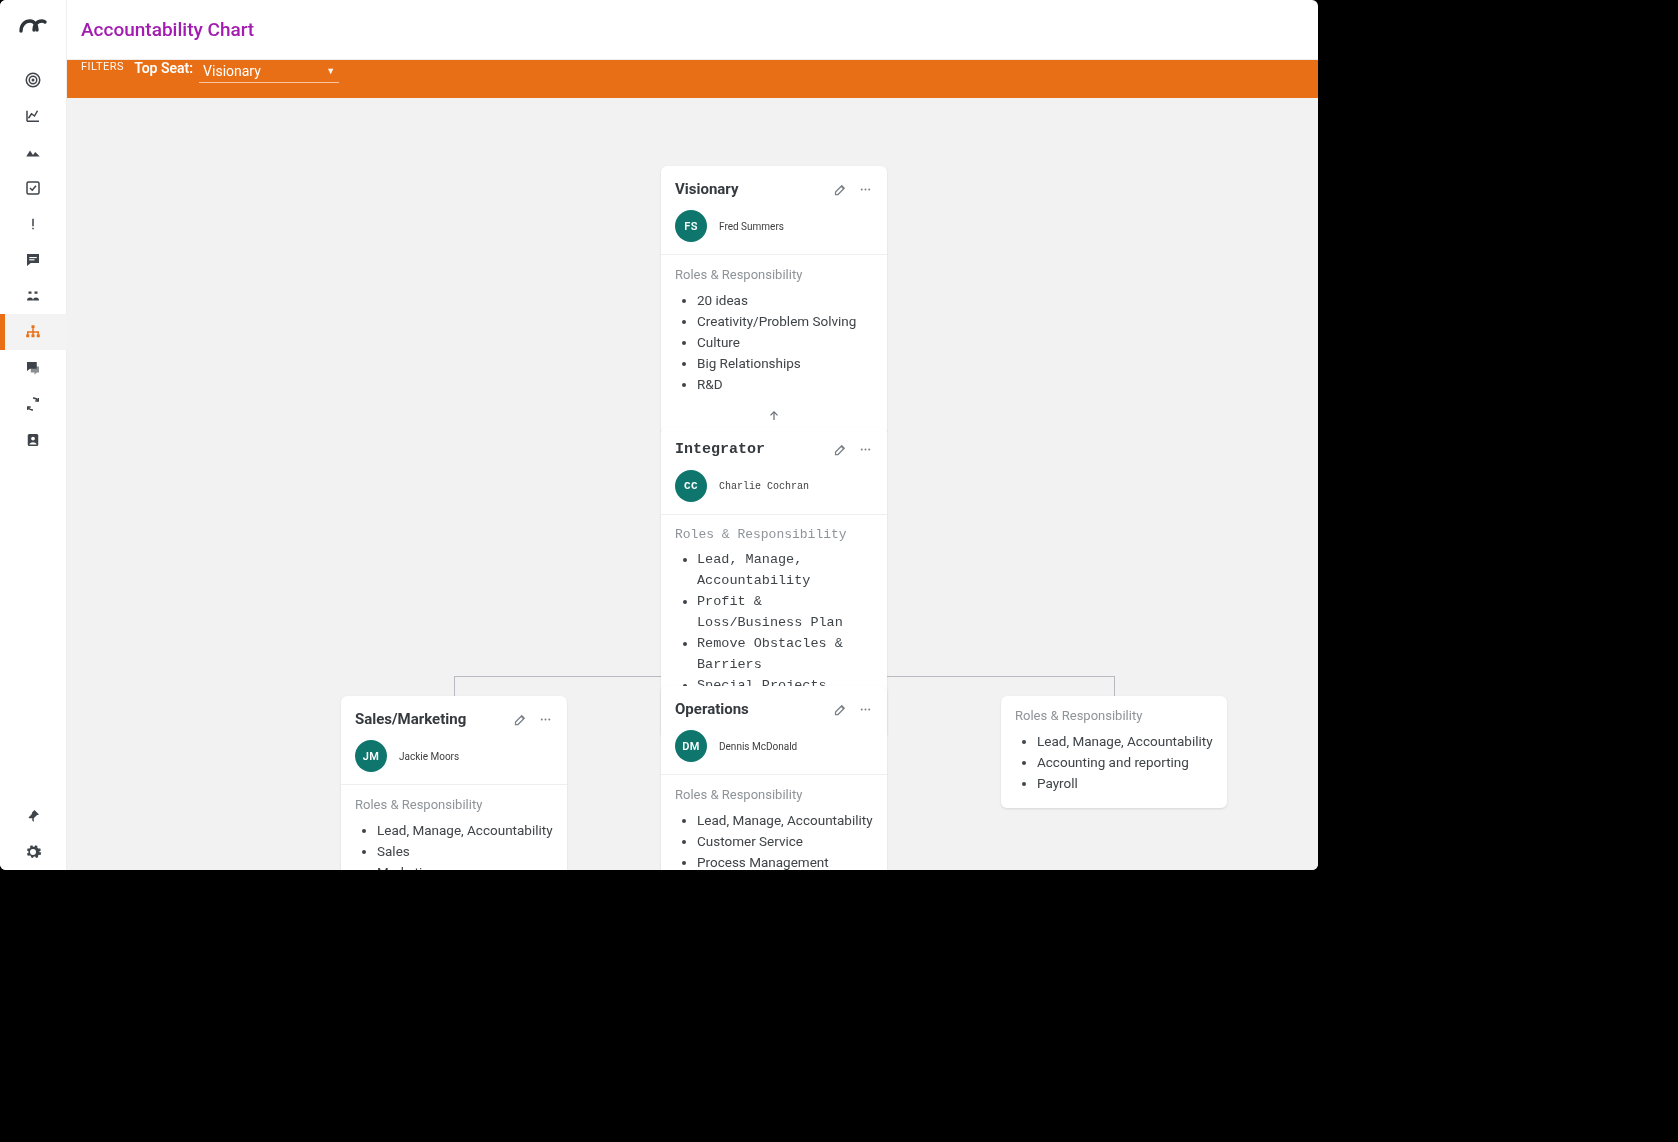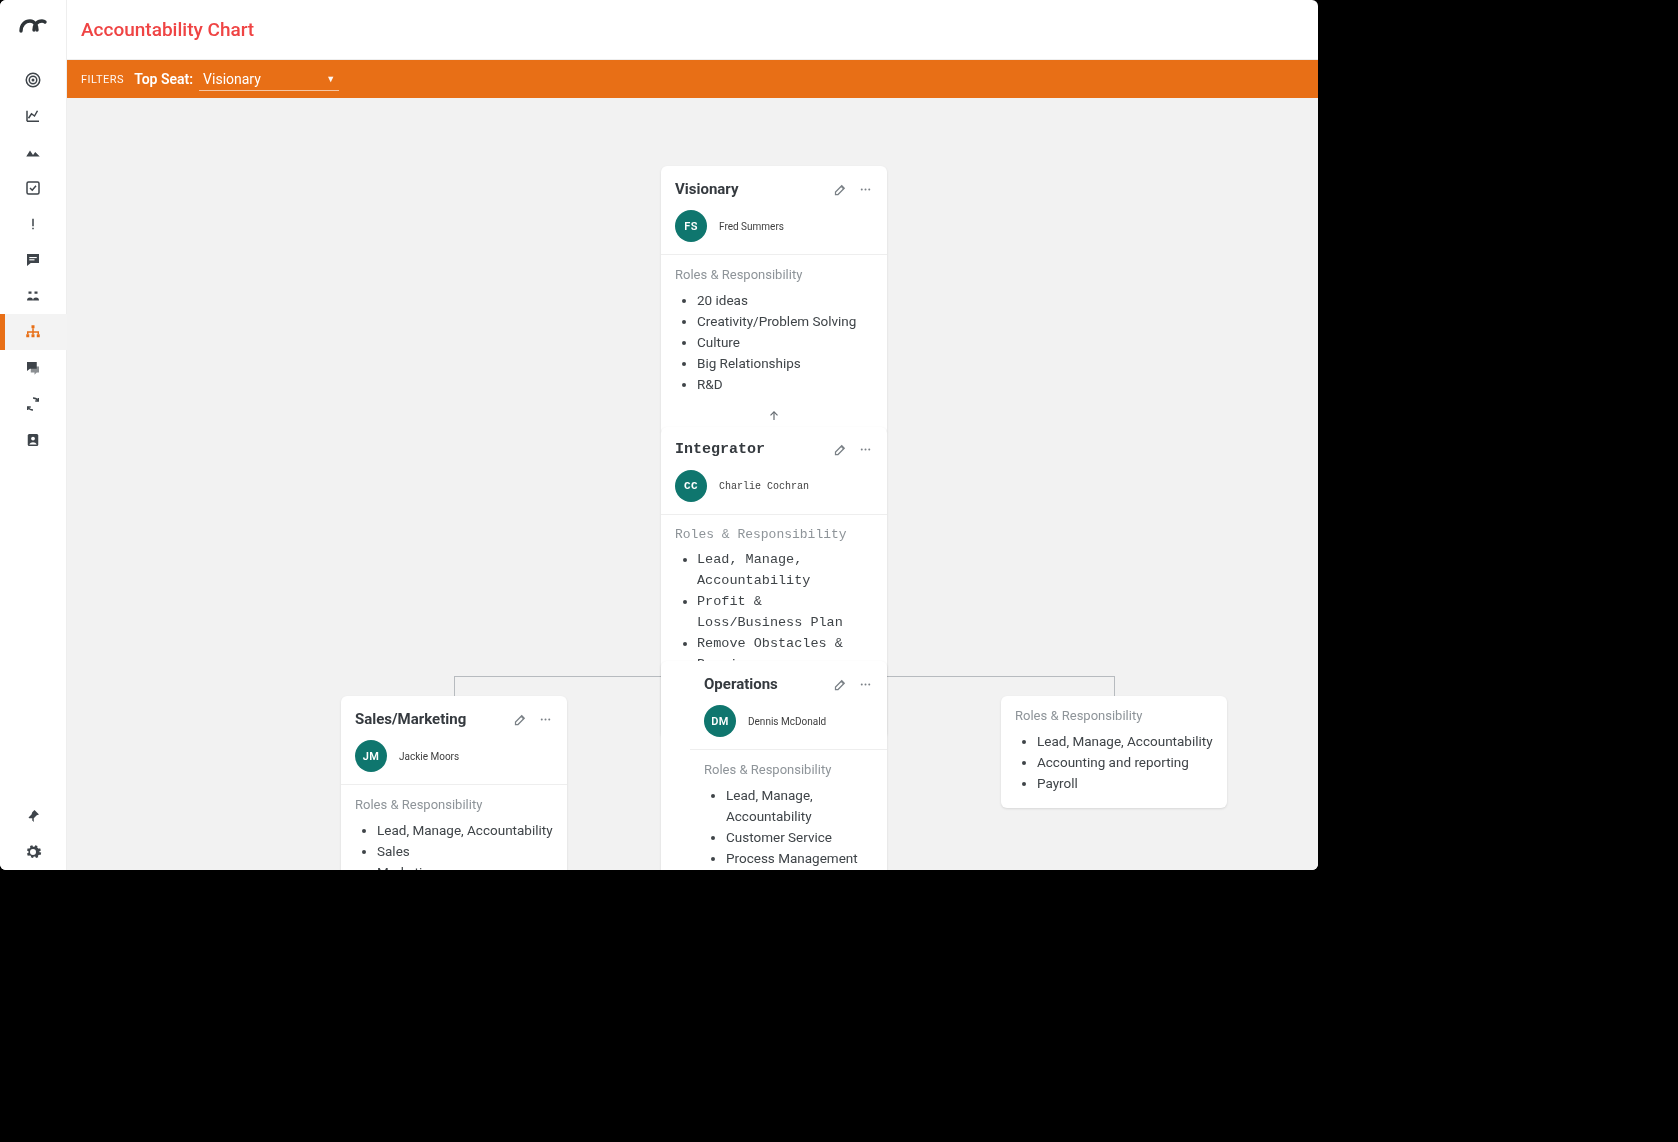--- a/index.html
+++ b/index.html
@@ -7,25 +7,25 @@
   .frame {
     width:1318px; height:870px; margin:0; background:#fff; position:relative; overflow:hidden;
     border-radius:6px; box-shadow:0 20px 50px rgba(0,0,0,.35);
   }
   
   .topbar {
     position:absolute; left:67px; right:0; top:0; height:60px;
     display:flex; align-items:center; padding:0 14px;
     border-bottom:1px solid #eee;
   }
-  .topbar h1 { font-size:19px; font-weight:500; color:#ef4444; margin:0; }
+  .topbar h1 { font-size:19px; font-weight:500; color:#a21caf; margin:0; }
   
   .filterbar {
     position:absolute; left:67px; right:0; top:60px; height:38px;
-    background:#e86f16; color:#fff; display:flex; align-items:center;
+    background:#e86f16; color:#fff; display:flex; align-items:flex-start;
     padding:0 14px; font-size:14px;
   }
   .filterbar .label-filters { font-size:11px; letter-spacing:.5px; text-transform:uppercase; opacity:.95; margin-right:10px; }
   .filterbar .label-topseat { font-weight:600; margin-right:6px; }
   .filterbar .dropdown {
     display:inline-flex; align-items:center; gap:8px;
     border-bottom:1px solid rgba(255,255,255,.6);
     padding:3px 4px 3px 4px; min-width:140px; cursor:pointer;
     justify-content:space-between;
   }
@@ -332,21 +332,21 @@
       <div class="body">
         <div class="section-label">Roles &amp; Responsibility</div>
         <ul>
             <li>Lead, Manage, Accountability</li>
             <li>Sales</li>
             <li>Marketing</li>
           </ul>
       </div>
     </div>
 
-    <div class="card" id="card-ops" style="left:594px; top:563px;padding-left:29px;">
+    <div class="card" id="card-ops" style="left:594px; top:588px;">
       <div class="head">
         <div class="title-row">
           <h3>Operations</h3>
           <div class="actions">
             <svg class="ico" viewBox="0 0 24 24" fill="none" stroke="currentColor" stroke-width="2">
                 <path d="M4 20h4l10-10-4-4L4 16v4z"></path>
                 <path d="M13 7l4 4"></path>
               </svg>
             <svg class="ico" viewBox="0 0 24 24" fill="currentColor">
                 <circle cx="6" cy="12" r="1.6"></circle>

